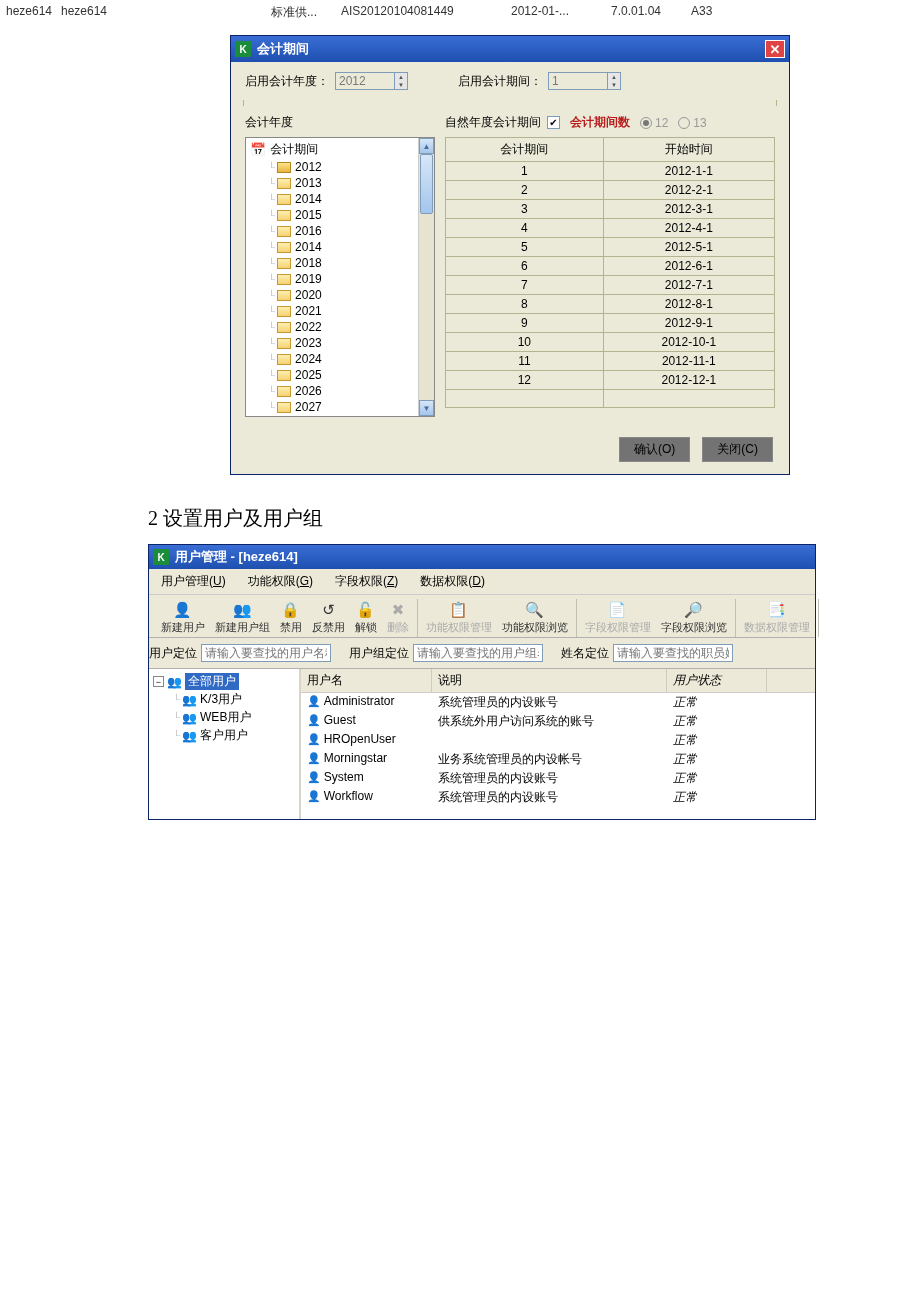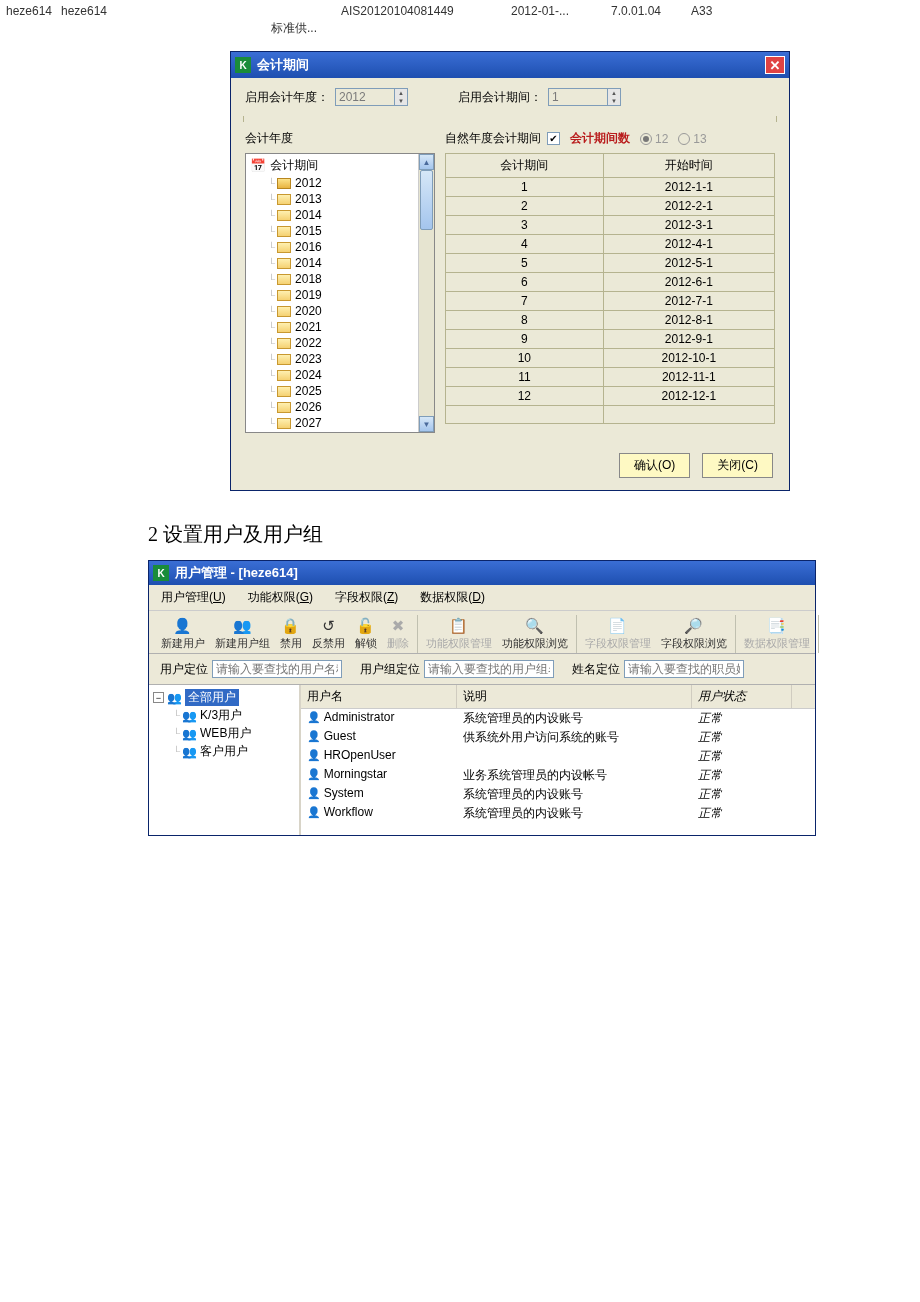--- a/index.html
+++ b/index.html
@@ -3,21 +3,21 @@
   <meta charset="utf-8">
   <style>
     * { box-sizing: border-box; font-family: "SimSun", "宋体", sans-serif; }
     body { margin: 0; padding: 0; background: #fff; width: 920px; }
     
     
     .top-row { display: flex; padding: 4px 0; font-size: 12px; color: #333; }
     .tr-col { padding: 0 6px; }
     .tr-heze1 { width: 55px; }
     .tr-heze2 { width: 210px; }
-    .tr-std { width: 70px; margin-top: 16px; }
+    .tr-std { width: 70px; }
     .tr-ais { width: 140px; }
     .tr-date { width: 130px; text-align: center; }
     .tr-ver { width: 80px; }
     .tr-a33 { width: 40px; }
     
     
     .dialog1 { margin: 10px 0 0 230px; width: 560px; background: #ebe9d7; border: 1px solid #0a246a; }
     .titlebar { background: linear-gradient(#3a6ed5, #1e4fb0); color: #fff; height: 26px; display: flex; align-items: center; padding: 0 4px; font-size: 13px; font-weight: bold; }
     .titlebar-icon { width: 16px; height: 16px; background: #1a8c3a; color: #fff; font-size: 10px; display: flex; align-items: center; justify-content: center; margin-right: 6px; font-weight: bold; }
     .titlebar-text { flex: 1; }
@@ -59,56 +59,56 @@
     .sb-track { flex: 1; position: relative; }
     .sb-thumb { position: absolute; top: 0; left: 1px; right: 1px; height: 60px; background: linear-gradient(#d6e7f7,#a4c5ed); border: 1px solid #7f9db9; border-radius: 2px; }
     
     .table-pane { flex: 1; }
     .data-table { width: 100%; border-collapse: collapse; }
     .data-table th, .data-table td { border: 1px solid #b5b38f; font-size: 12px; text-align: center; padding: 2px; background: #ebe9d7; }
     .data-table th { font-weight: normal; padding: 3px; }
     .data-table td { height: 18px; }
     
     .dialog-footer { display: flex; justify-content: flex-end; gap: 12px; padding: 10px 16px 12px; }
-    .dlg-btn { padding: 3px 14px; background: #fef9c3; border: 1px solid #888; font-size: 12px; cursor: pointer; }
+    .dlg-btn { padding: 3px 14px; background: #737373; border: 1px solid #888; font-size: 12px; cursor: pointer; }
     
     
     .section-heading { font-size: 20px; margin: 30px 0 12px 148px; font-family: "SimSun"; }
     
     
     .window2 { margin-left: 148px; width: 668px; background: #fff; border: 1px solid #0a246a; }
     .w2-titlebar { background: linear-gradient(#3a6ed5, #1e4fb0); color: #fff; height: 24px; display: flex; align-items: center; padding: 0 4px; font-size: 13px; font-weight: bold; }
     .menubar { background: #ece9d8; border-bottom: 1px solid #ccc; padding: 3px 8px; font-size: 12px; display: flex; gap: 14px; }
     .menu-item { padding: 1px 4px; cursor: pointer; }
     .menu-key { text-decoration: underline; }
     
     .toolbar { background: #ece9d8; border-bottom: 1px solid #b0b0b0; padding: 4px 4px 0; display: flex; font-size: 12px; }
     .tb-group { display: flex; border-right: 1px solid #c0c0b0; padding: 0 3px; }
     .tb-btn { display: flex; flex-direction: column; align-items: center; padding: 2px 5px; cursor: pointer; color: #333; }
     .tb-btn.disabled { color: #aaa; }
     .tb-icon { height: 18px; display: flex; align-items: center; font-size: 15px; }
     .tb-label { font-size: 11px; margin-top: 1px; white-space: nowrap; }
     
-    .search-bar { background: #ece9d8; border-bottom: 1px solid #b0b0b0; padding: 6px 11px; display: flex; align-items: center; font-size: 12px; gap: 4px; }
+    .search-bar { background: #ece9d8; border-bottom: 1px solid #b0b0b0; padding: 6px 0; display: flex; align-items: center; font-size: 12px; gap: 4px; }
     .search-bar input { height: 18px; border: 1px solid #7f9db9; font-size: 12px; padding: 0 3px; }
     .sb-label { white-space: nowrap; }
     
     .content { display: flex; height: 150px; }
     .left-tree { width: 152px; border-right: 2px solid #d8d4c8; padding: 4px; font-size: 12px; background: #fff; }
     .lt-root { display: flex; align-items: center; }
     .lt-box { width: 11px; height: 11px; border: 1px solid #888; font-size: 9px; display: flex; align-items: center; justify-content: center; margin-right: 3px; cursor: pointer; }
     .lt-icon { margin-right: 3px; font-size: 12px; }
     .lt-sel { background: #316ac5; color: #fff; padding: 0 3px; }
     .lt-child { display: flex; align-items: center; padding-left: 20px; margin-top: 1px; cursor: pointer; }
     .lt-connector { color: #bbb; margin-right: 2px; font-size: 10px; }
     
     .user-table { flex: 1; font-size: 12px; }
     .ut-header { display: flex; background: #ece9d8; border-bottom: 1px solid #ccc; }
     .ut-header div { padding: 3px 6px; border-right: 1px solid #d0ccc0; }
-    .ut-c1 { width: 156px; }
+    .ut-c1 { width: 131px; }
     .ut-c2 { width: 235px; }
     .ut-c3 { width: 100px; font-style: italic; }
     .ut-row { display: flex; cursor: pointer; }
     .ut-row div { padding: 1px 6px; }
     .ut-user-icon { font-size: 11px; margin-right: 3px; }
   </style>
 </head>
 <body>
 
 <div class="top-row">

